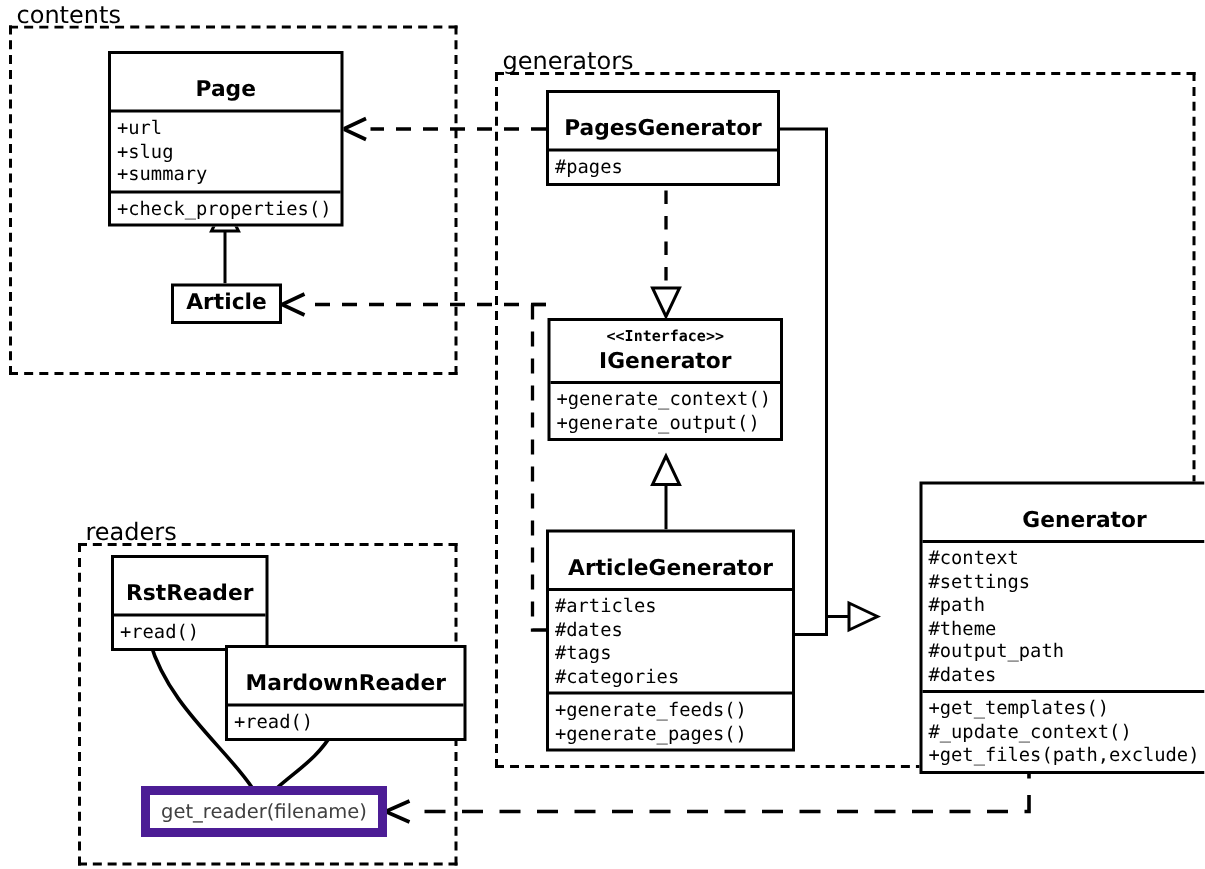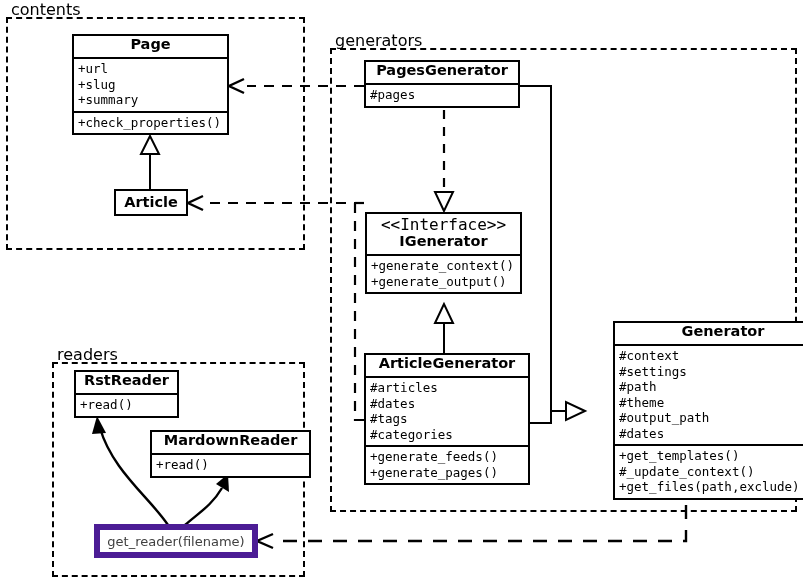--- a/index.html
+++ b/index.html
@@ -49,28 +49,28 @@
     background: #ffffff;
     font-family: "DejaVu Sans Mono", monospace;
     font-size: 12.5px;
     color: #000;
   }
   .uml .name {
     font-family: "DejaVu Sans", sans-serif;
     font-weight: bold;
     font-size: 14.5px;
     text-align: center;
-    padding: 0 6px 5px 6px;
+    padding: 16px 6px 5px 6px;
     line-height: 16px;
     white-space: nowrap;
   }
   .uml .stereo {
     font-family: "DejaVu Sans Mono", monospace;
-    font-weight: normal;
-    font-size: 16px;
+    font-weight: bold;
+    font-size: 10px;
     display: block;
     line-height: 15px;
     padding-bottom: 1px;
   }
   .uml .sep {
     border-top: 2px solid #000;
   }
   .uml .compartment {
     padding: 2px 3px 3px 4px;
   }

